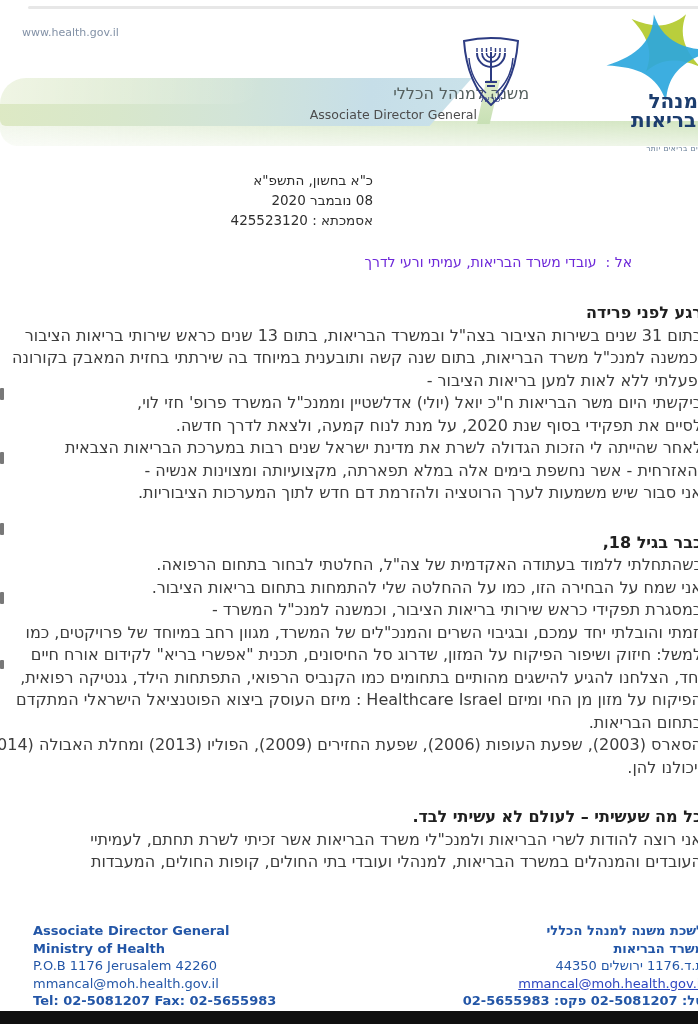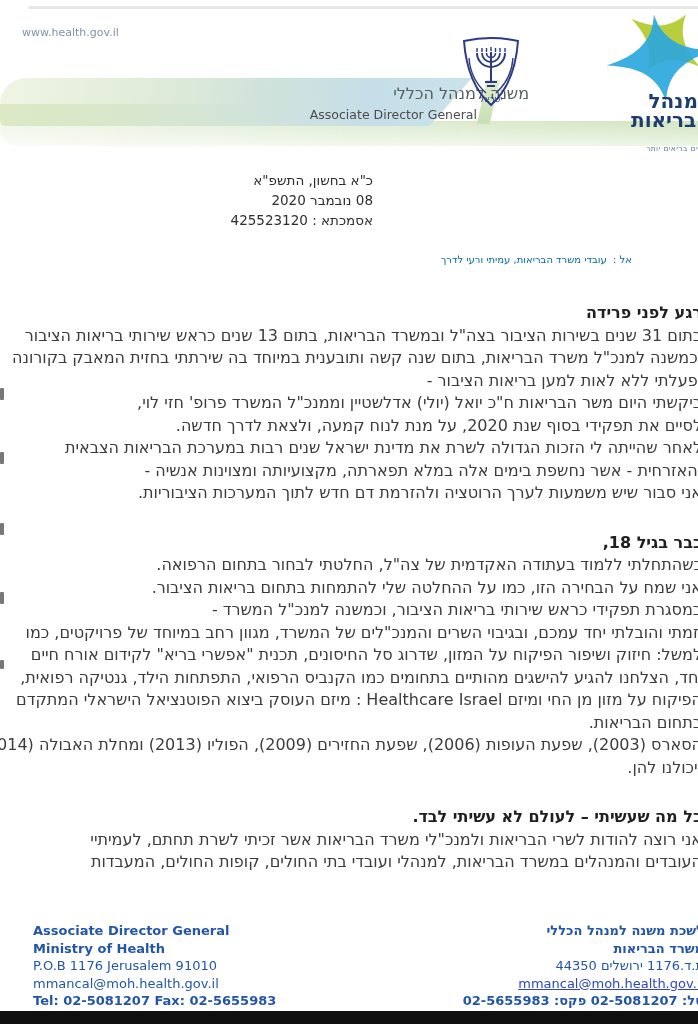--- a/index.html
+++ b/index.html
@@ -41,21 +41,21 @@
   .state-emblem { position:absolute; top:36px; left:452px; width:80px; height:78px; }
 
   .moh-logo { position:absolute; top:8px; right:2px; width:162px; text-align:right; }
   .logo-star { display:block; margin-left:auto; }
   .logo-text { padding-right:28px; margin-top:-8px; direction:rtl; }
   .logo-name { font-size:20px; font-weight:bold; color:#1c3d6e; line-height:19px; }
   .logo-tagline { font-size:7.5px; color:#647c95; margin-top:14px; letter-spacing:.4px; }
 
   .date-block { position:absolute; top:170px; right:367px; direction:rtl; text-align:right;
     font-size:13.5px; line-height:20px; color:#2e2e2e; }
-  .recipient { position:absolute; top:254px; right:108px; direction:rtl; font-size:10px; color:#0369a1; white-space:pre; }
+  .recipient { position:absolute; top:254px; right:108px; direction:rtl; font-size:14px; color:#6d28d9; white-space:pre; }
 
   .body-text { position:absolute; top:302px; right:38px; left:8px; direction:rtl; text-align:right;
     font-size:16px; color:#3c3c3c; }
   .sec { margin-bottom:27px; }
   .sec:last-child { margin-bottom:0; }
   .heading { font-weight:bold; color:#202020; line-height:22.5px; white-space:nowrap; }
   .line { line-height:22.5px; white-space:nowrap; }
 
   .footer-left { position:absolute; left:33px; top:922px; font-size:13px; line-height:17.5px; color:#2356a7; }
   .footer-right { position:absolute; right:36px; top:922px; direction:rtl; text-align:right;
@@ -149,21 +149,21 @@
     <div class="sec">
       <div class="heading">כל מה שעשיתי – לעולם לא עשיתי לבד.</div>
       <div class="line">אני רוצה להודות לשרי הבריאות ולמנכ"לי משרד הבריאות אשר זכיתי לשרת תחתם, לעמיתיי</div>
       <div class="line">העובדים והמנהלים במשרד הבריאות, למנהלי ועובדי בתי החולים, קופות החולים, המעבדות</div>
     </div>
   </div>
 
   <div class="footer-left">
     <div class="fb">Associate Director General</div>
     <div class="fb">Ministry of Health</div>
-    <div>P.O.B 1176 Jerusalem 91010</div>
+    <div>P.O.B 1176 Jerusalem 42260</div>
     <a class="email-plain">mmancal@moh.health.gov.il</a>
     <div class="fb">Tel: 02-5081207 Fax: 02-5655983</div>
   </div>
 
   <div class="footer-right">
     <div class="fb">לשכת משנה למנהל הכללי</div>
     <div class="fb">משרד הבריאות</div>
     <div>ת.ד.1176 ירושלים 44350</div>
     <a class="email-link">mmancal@moh.health.gov.il</a>
     <div class="fb">טל: 02-5081207 פקס: 02-5655983</div>

